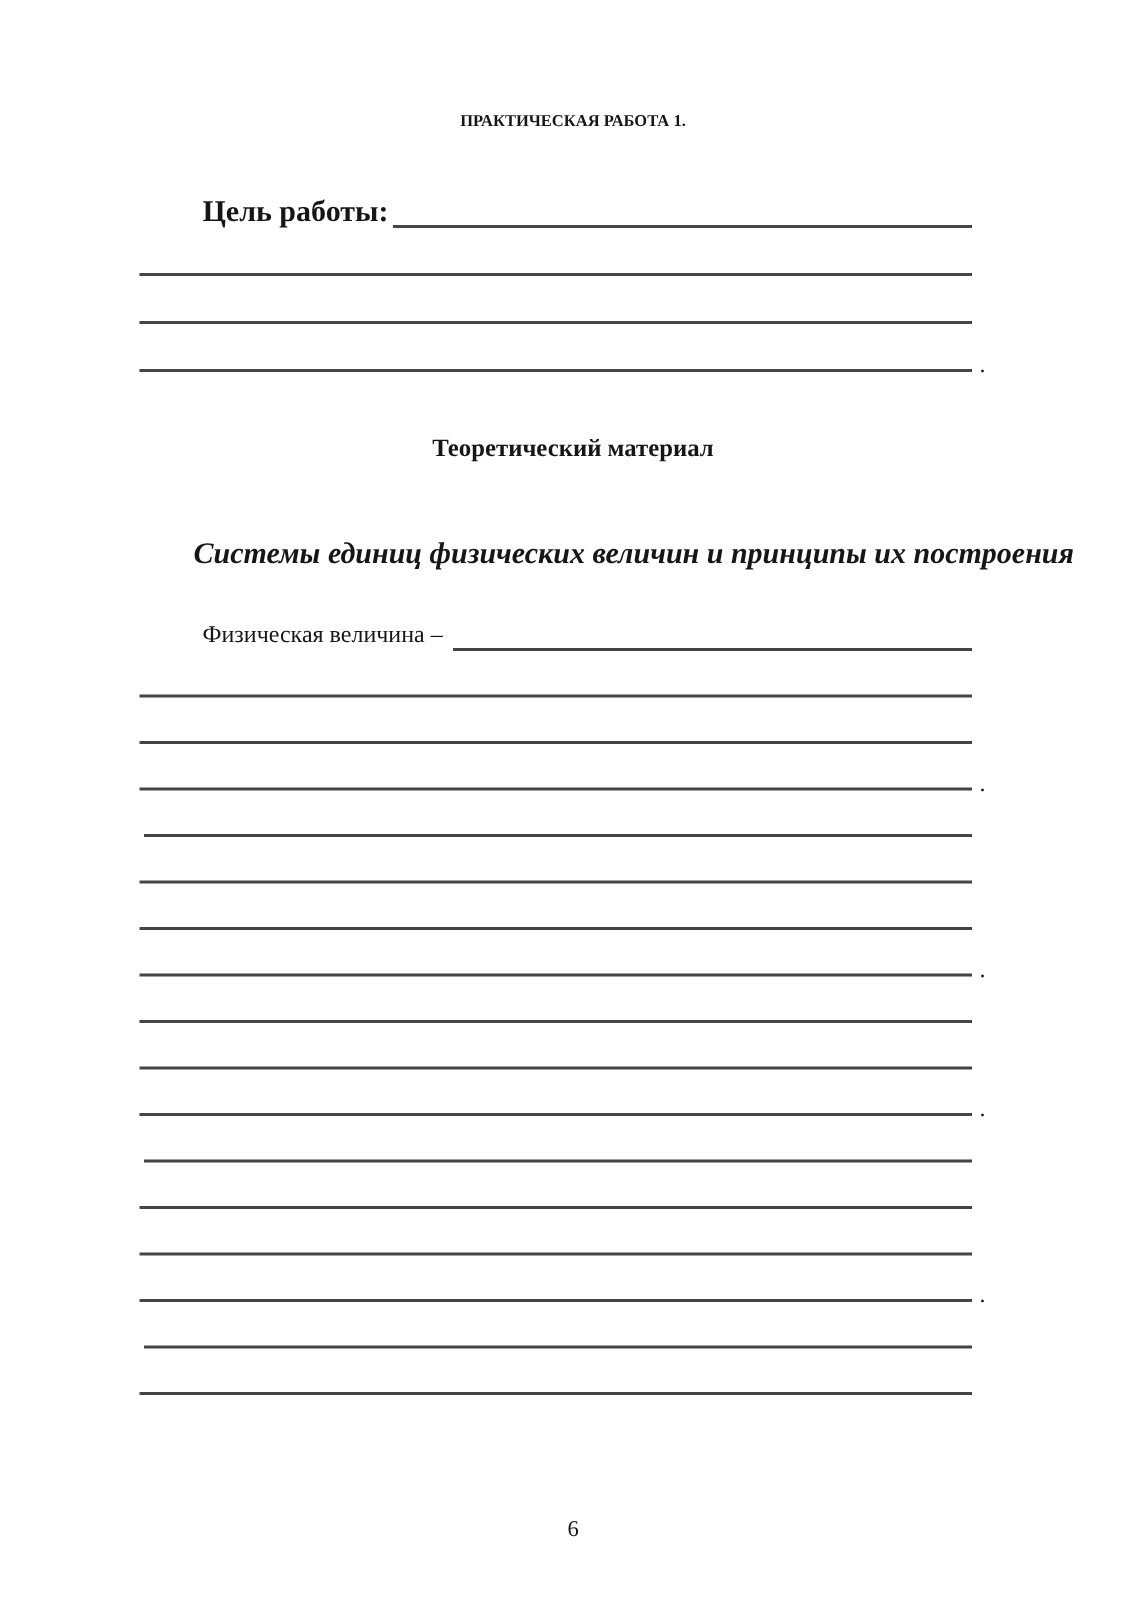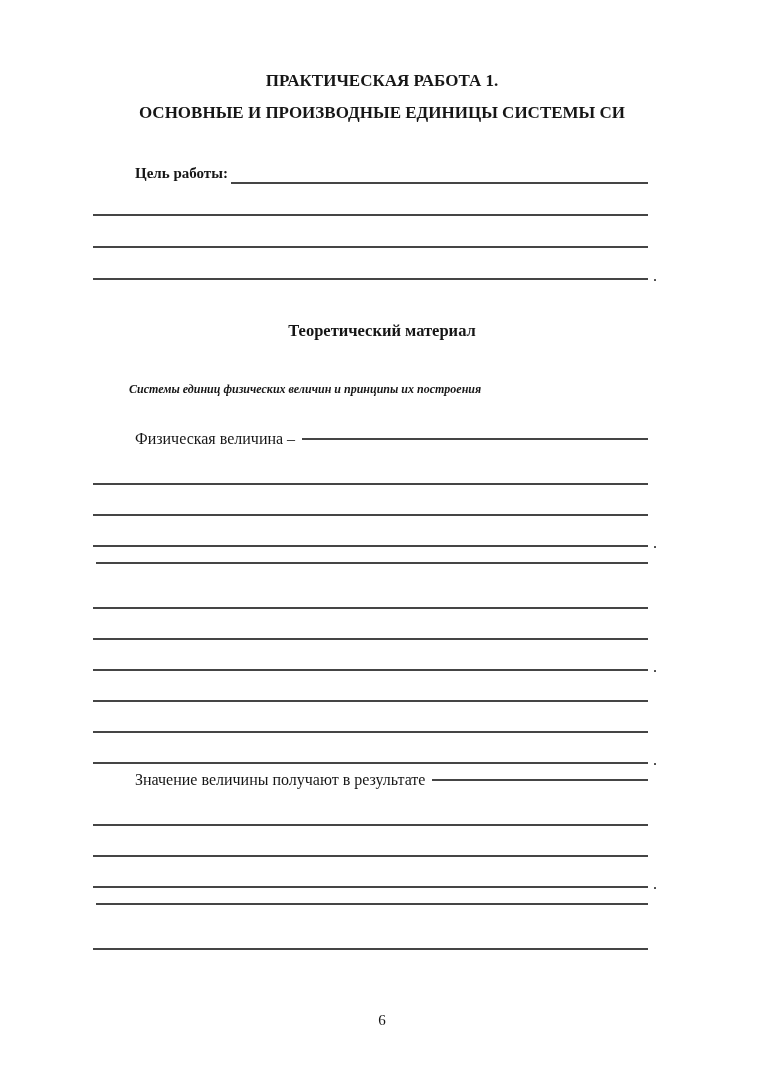--- a/index.html
+++ b/index.html
@@ -15,35 +15,35 @@
     height: 1080px;
     padding: 68px 116px 0 93px;
     background: #ffffff;
   }
   .full-center {
     margin-left: -93px;
     margin-right: -116px;
     text-align: center;
   }
   .title {
-    font-size: 17px;
+    font-size: 11px;
     font-weight: bold;
     line-height: 26px;
   }
   .title + .title { margin-top: 6px; }
 
   .goal-row {
     margin-top: 26px;
     height: 32px;
     display: flex;
     align-items: flex-end;
   }
   .goal-label {
     font-weight: bold;
-    font-size: 15px;
+    font-size: 20px;
     line-height: 21px;
     white-space: nowrap;
     padding-left: 42px;
   }
   .fill-line {
     flex: 1;
     height: 2px;
     border-bottom: 2px solid #454545;
     margin-left: 3px;
   }
@@ -60,32 +60,32 @@
     font-size: 16px;
     line-height: 10px;
   }
   .theory-heading {
     margin-top: 42px;
     font-size: 16.5px;
     font-weight: bold;
     line-height: 18px;
   }
   .subsection-heading {
-    margin-top: 40px;
-    font-size: 12px;
+    margin-top: 52px;
+    font-size: 20px;
     font-weight: bold;
     font-style: italic;
     line-height: 18px;
     padding-left: 36px;
     white-space: nowrap;
   }
   .q-row {
     height: 31px;
     display: flex;
-    align-items: center;
+    align-items: flex-end;
   }
   .q-row.first { margin-top: 25px; }
   .q-label {
     font-size: 16px;
     line-height: 21px;
     white-space: nowrap;
     padding-left: 42px;
     padding-right: 4px;
   }
   .page-number {
@@ -96,21 +96,20 @@
     text-align: center;
     font-size: 15px;
   }
 </style>
 </head>
 <body>
 
 <div class="page">
 
   <div class="title full-center">ПРАКТИЧЕСКАЯ РАБОТА 1.</div>
-  <div class="title full-center">ОСНОВНЫЕ И ПРОИЗВОДНЫЕ ЕДИНИЦЫ СИСТЕМЫ СИ</div>
 
   <div class="goal-row">
     <span class="goal-label">Цель работы:</span>
     <span class="fill-line"></span>
   </div>
   <div class="blank-row g"></div>
   <div class="blank-row g"></div>
   <div class="blank-row g">
     <span class="dot">.</span>
   </div>
@@ -138,21 +137,20 @@
     <span class="dot">.</span>
   </div>
 
   <div class="blank-row q"></div>
   <div class="blank-row q"></div>
   <div class="blank-row q">
     <span class="dot">.</span>
   </div>
 
   <div class="q-row">
-    <span class="q-label">Значение величины получают в результате</span>
     <span class="fill-line"></span>
   </div>
   <div class="blank-row q"></div>
   <div class="blank-row q"></div>
   <div class="blank-row q">
     <span class="dot">.</span>
   </div>
 
   <div class="q-row">
     <span class="fill-line"></span>

